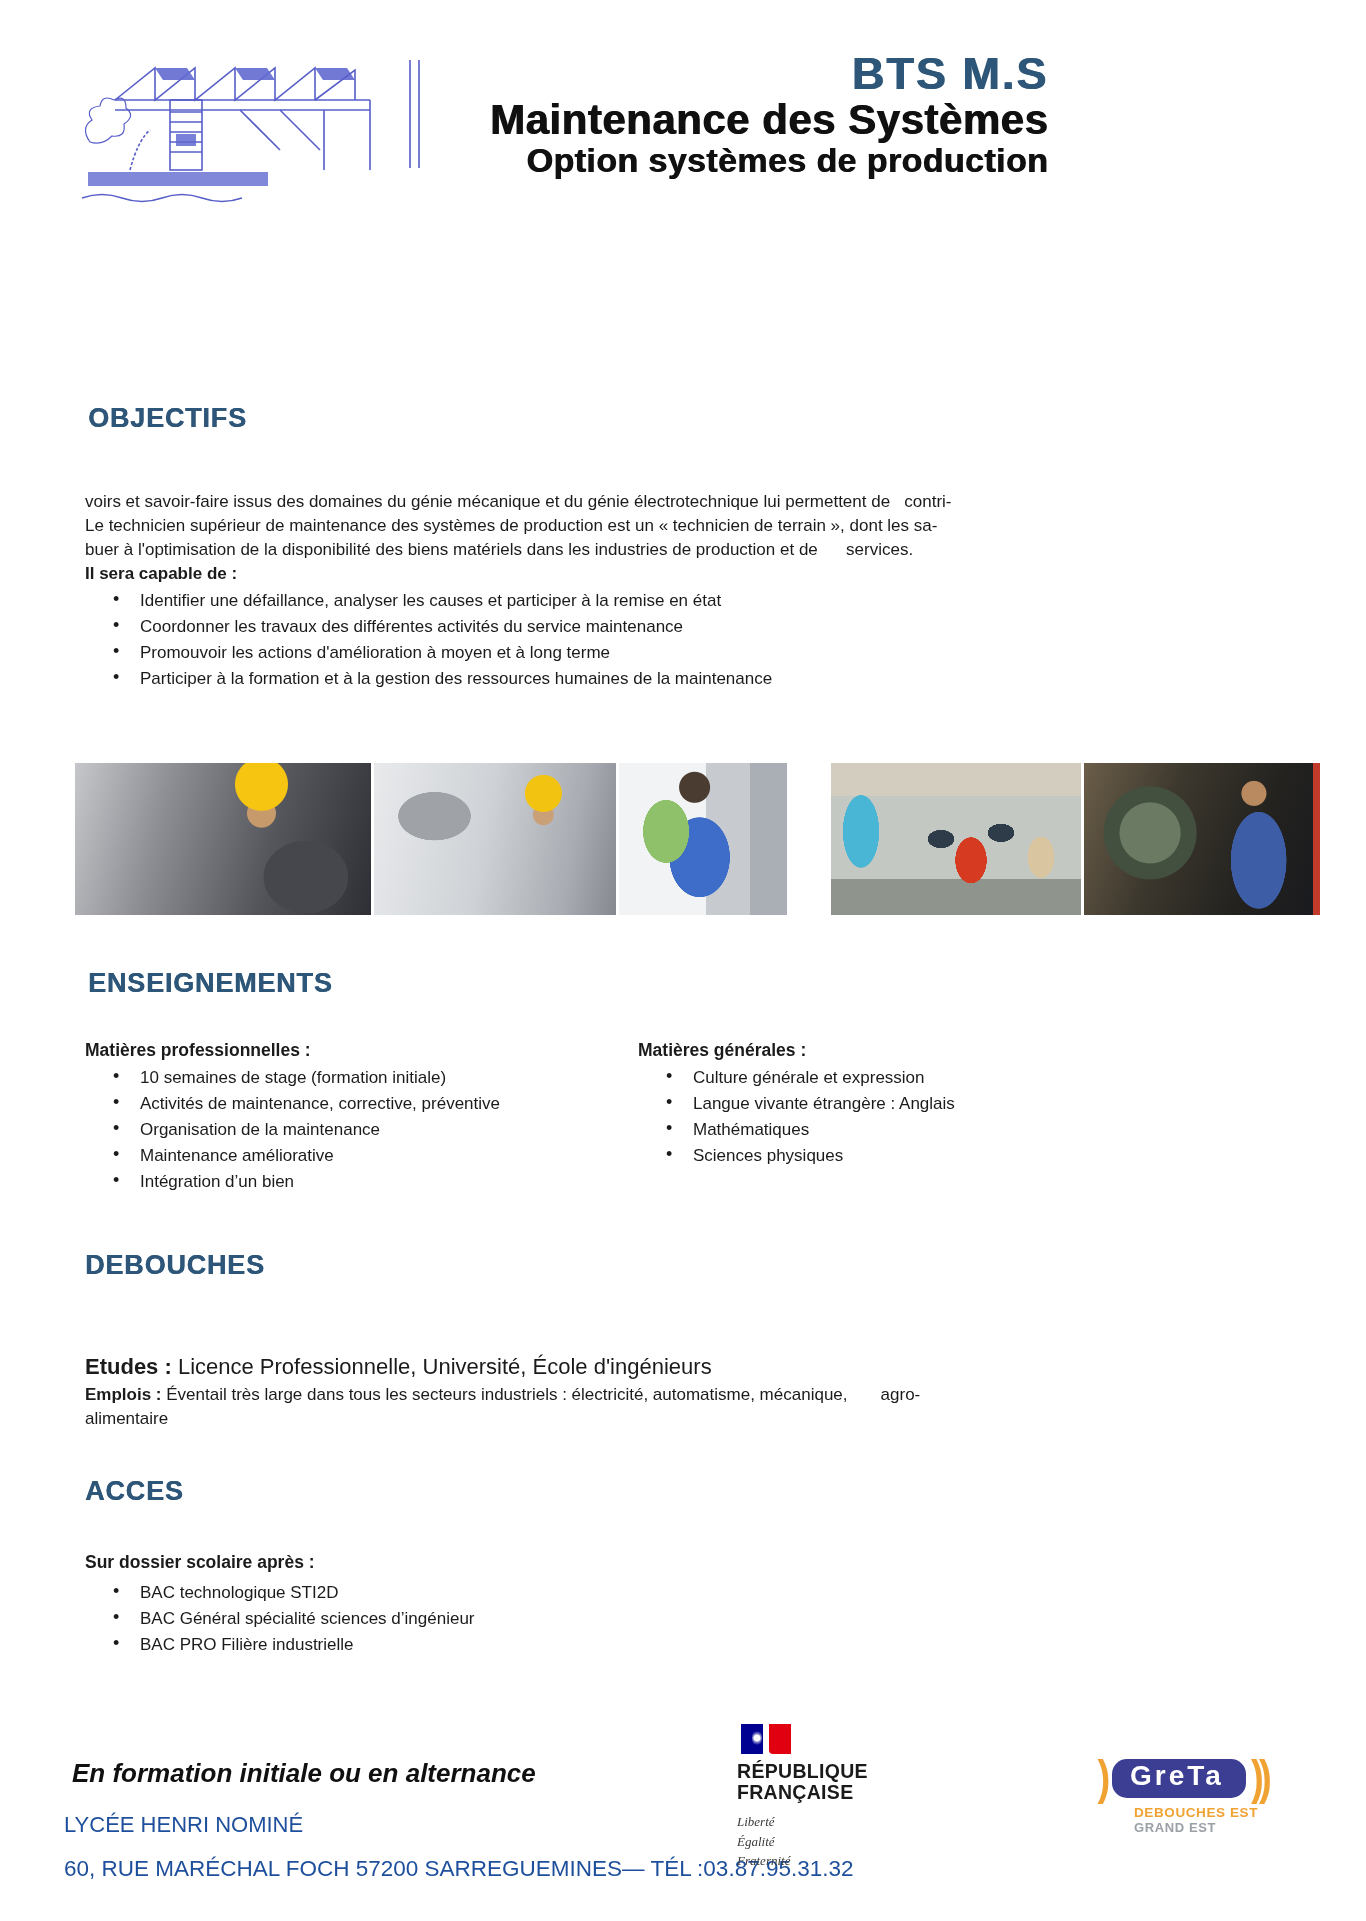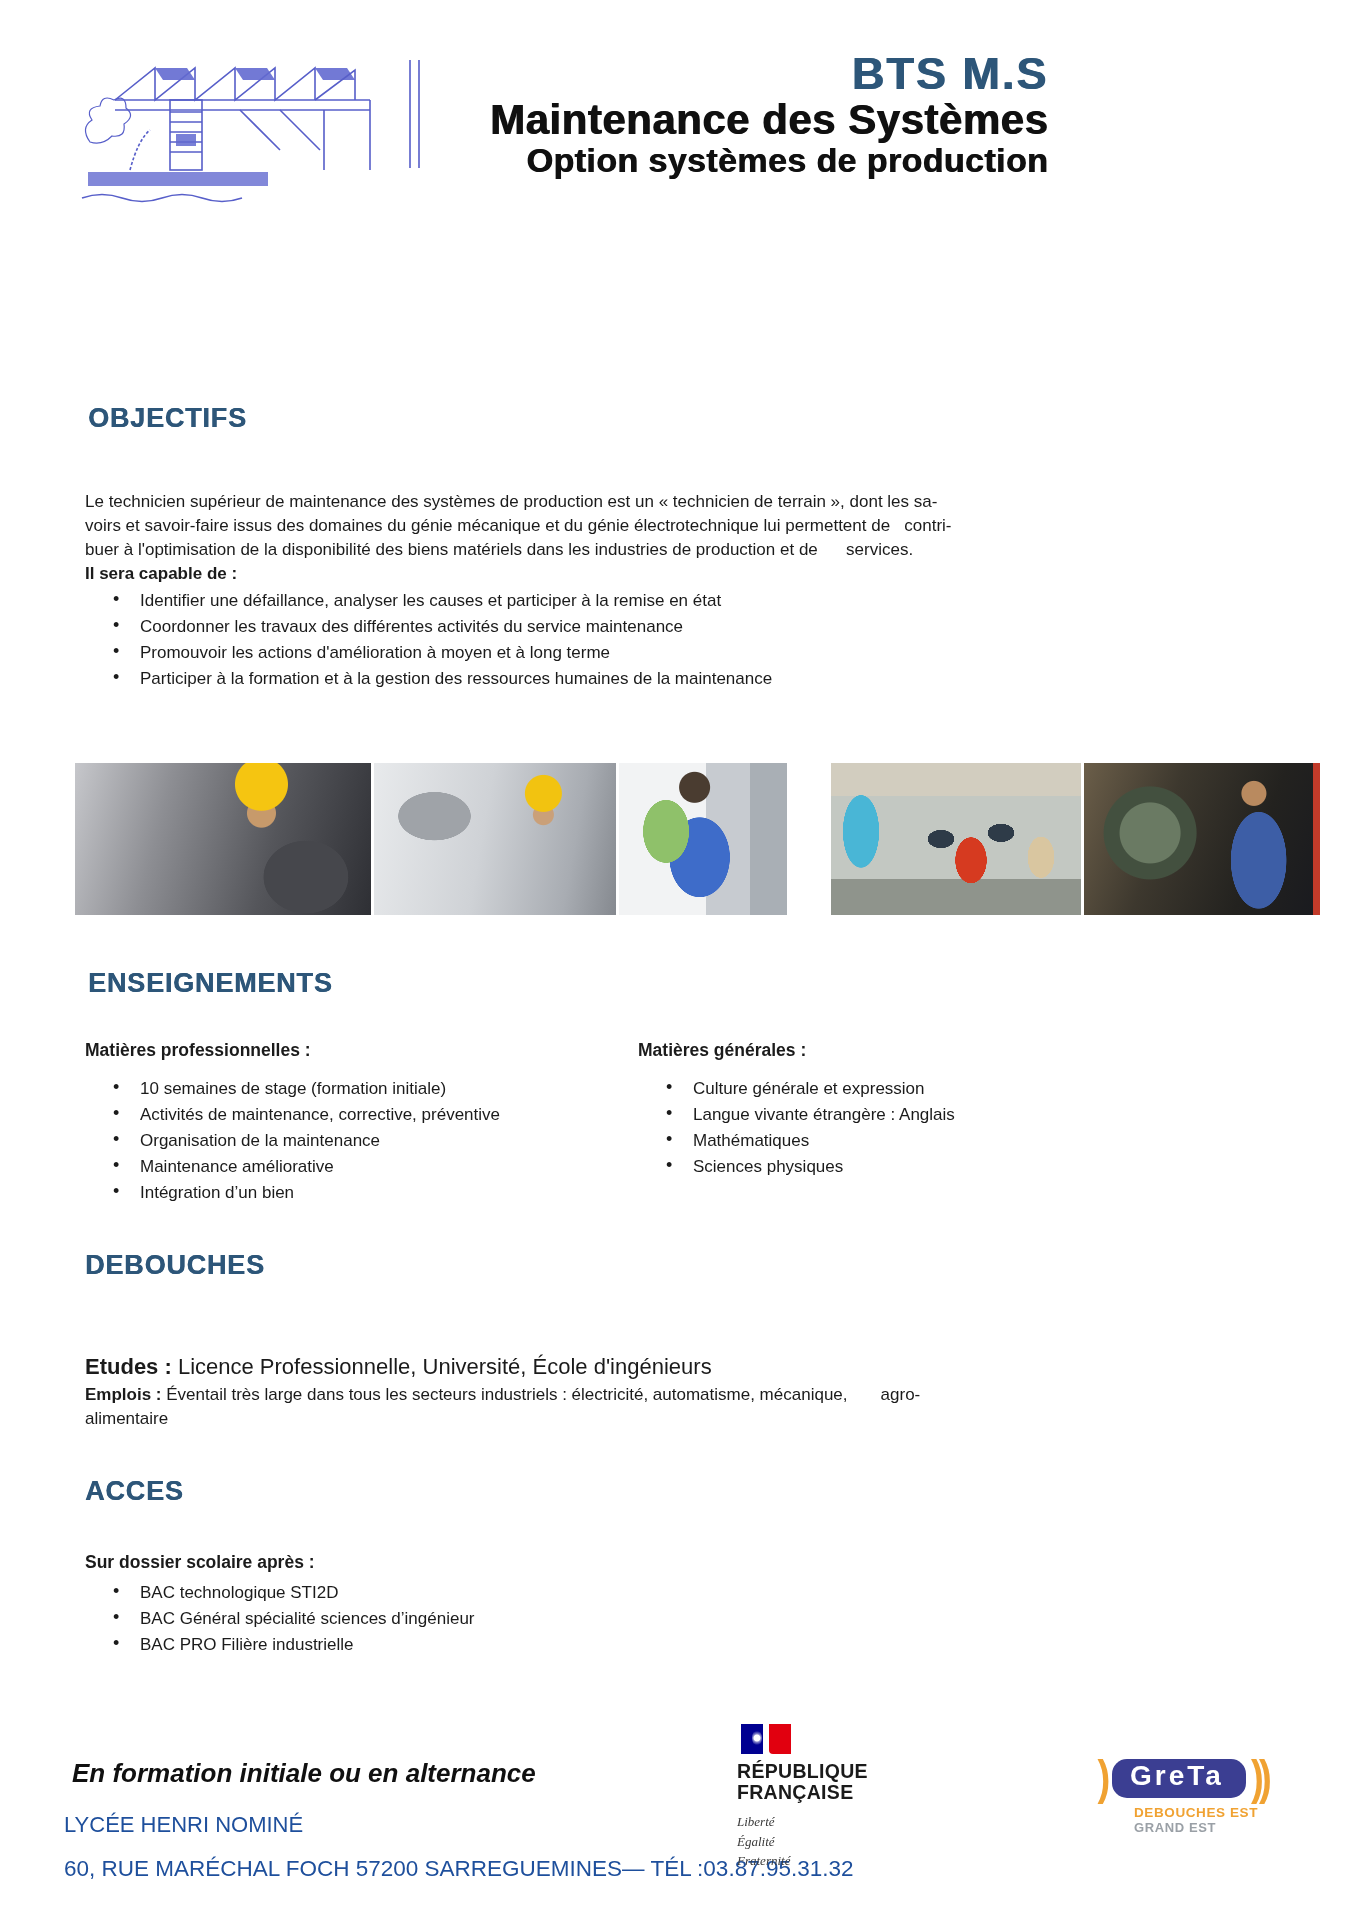--- a/index.html
+++ b/index.html
@@ -56,21 +56,21 @@
       linear-gradient(to left,#c23b2a 0 7px, rgba(0,0,0,0) 7px),
       radial-gradient(circle at 72% 20%, #b98a5f 0 12px, rgba(0,0,0,0) 13px),
       radial-gradient(ellipse 46px 80px at 74% 64%, #3d5ea6 0 60%, rgba(0,0,0,0) 61%),
       radial-gradient(circle at 28% 46%, #6a7a63 0 30px, #43503f 31px 46px, rgba(0,0,0,0) 47px),
       linear-gradient(110deg,#6b5e49 0%,#3d382e 35%,#23221f 70%,#191a1f 100%);}
 
   
   .ens-col{position:absolute;top:1040px;width:540px;}
   .ens-left{left:85px;}
   .ens-right{left:638px;}
-  .col-label{font-size:17.5px;font-weight:700;margin-bottom:18px;}
+  .col-label{font-size:17.5px;font-weight:700;margin-bottom:7px;}
 
   .deb-etudes{position:absolute;left:85px;top:1332px;font-size:22px;}
   .deb-emplois{position:absolute;left:85px;top:1366px;font-size:17px;line-height:24px;}
 
   .acces-label{position:absolute;left:85px;top:1552px;font-size:17.5px;font-weight:700;}
   .acces-list{position:absolute;left:85px;top:1583px;}
 
   
   .footer-tagline{position:absolute;left:72px;top:1758px;font-size:26px;font-weight:700;font-style:italic;color:#101010;}
   .footer-school{position:absolute;left:64px;top:1812px;font-size:22px;color:#1e4f9c;}
@@ -122,22 +122,22 @@
 
   <div class="title-block">
     <div class="code">BTS M.S</div>
     <div class="t1">Maintenance des Systèmes</div>
     <div class="t2">Option systèmes de production</div>
   </div>
 
   <div class="sec-h" style="left:88px;top:403px;">OBJECTIFS</div>
 
   <div class="obj-par body-txt">
+    <div class="nowrap">voirs et savoir-faire issus des domaines du génie mécanique et du génie électrotechnique lui permettent de&nbsp;&nbsp;&nbsp;contri-</div>
     <div class="nowrap">Le technicien supérieur de maintenance des systèmes de production est un « technicien de terrain », dont les sa-</div>
-    <div class="nowrap">voirs et savoir-faire issus des domaines du génie mécanique et du génie électrotechnique lui permettent de&nbsp;&nbsp;&nbsp;contri-</div>
     <div class="nowrap">buer à l'optimisation de la disponibilité des biens matériels dans les industries de production et de&nbsp;&nbsp;&nbsp;&nbsp;&nbsp;&nbsp;services.</div>
   </div>
 
   <div class="capable">Il sera capable de :</div>
 
   <ul class="blist obj-list">
     <li>Identifier une défaillance, analyser les causes et participer à la remise en état</li>
     <li>Coordonner les travaux des différentes activités du service maintenance</li>
     <li>Promouvoir les actions d'amélioration à moyen et à long terme</li>
     <li>Participer à la formation et à la gestion des ressources humaines de la maintenance</li>

